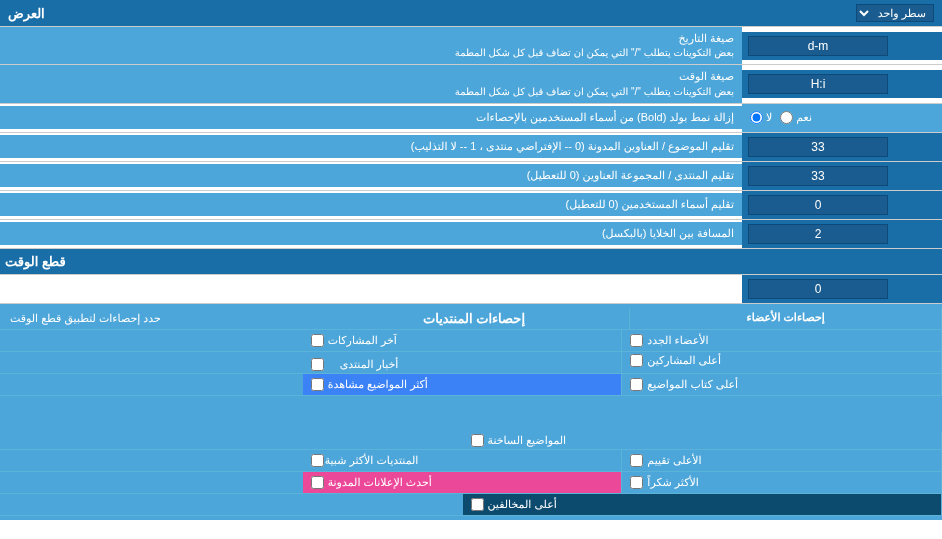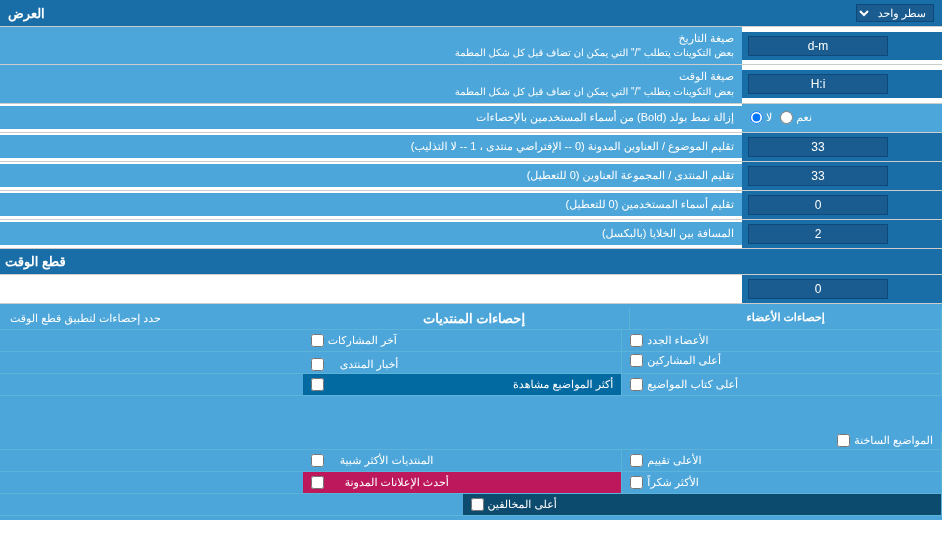--- a/index.html
+++ b/index.html
@@ -209,50 +209,50 @@
             <span>أخبار المنتدى</span>
             <input type="checkbox" style="width: 13px; height: 13px;">
           </div>
           <div style="flex: 1 1 0%; background: rgb(77, 166, 217); border-bottom: 1px solid rgb(91, 179, 216);"></div>
         </div>
         <div style="display: flex; min-height: 22px;">
           <div style="flex: 1 1 0%; display: flex; align-items: center; justify-content: flex-end; padding: 2px 8px; gap: 4px; color: rgb(255, 255, 255); font-size: 11px; background: rgb(77, 166, 217); border-right: 1px solid rgb(91, 179, 216); border-bottom: 1px solid rgb(91, 179, 216);">
             <span>أعلى كتاب المواضيع</span>
             <input type="checkbox" style="width: 13px; height: 13px;">
           </div>
-          <div style="flex: 1 1 0%; display: flex; align-items: center; justify-content: space-between; padding: 2px 8px; gap: 4px; color: rgb(255, 255, 255); font-size: 11px; background: #0369a1; border-right: 1px solid rgb(91, 179, 216); border-bottom: 1px solid rgb(91, 179, 216);">
+          <div style="flex: 1 1 0%; display: flex; align-items: center; justify-content: flex-end; padding: 2px 8px; gap: 4px; color: rgb(255, 255, 255); font-size: 11px; background: #3b82f6; border-right: 1px solid rgb(91, 179, 216); border-bottom: 1px solid rgb(91, 179, 216);">
             <span>أكثر المواضيع مشاهدة</span>
             <input type="checkbox" style="width: 13px; height: 13px;">
           </div>
           <div style="flex: 1 1 0%; background: rgb(77, 166, 217); border-bottom: 1px solid rgb(91, 179, 216);"></div>
         </div>
         <div style="display: flex; min-height: 22px;">
-          <div style="flex: 1 1 0%; display: flex; align-items: center; padding: 2px 8px; gap: 4px; color: rgb(255, 255, 255); font-size: 11px; background: rgb(77, 166, 217); border-right: 1px solid rgb(91, 179, 216); border-bottom: 1px solid rgb(91, 179, 216); margin-top: 36px;">
+          <div style="flex: 1 1 0%; display: flex; align-items: center; justify-content: flex-end; padding: 2px 8px; gap: 4px; color: rgb(255, 255, 255); font-size: 11px; background: rgb(77, 166, 217); border-right: 1px solid rgb(91, 179, 216); border-bottom: 1px solid rgb(91, 179, 216); margin-top: 36px;">
             <span>المواضيع الساخنة</span>
             <input type="checkbox" style="width: 13px; height: 13px;">
           </div>
           <div style="flex: 1 1 0%; background: rgb(77, 166, 217); border-bottom: 1px solid rgb(91, 179, 216);"></div>
         </div>
         <div style="display: flex; min-height: 22px;">
           <div style="flex: 1 1 0%; display: flex; align-items: center; justify-content: flex-end; padding: 2px 8px; gap: 4px; color: rgb(255, 255, 255); font-size: 11px; background: rgb(77, 166, 217); border-right: 1px solid rgb(91, 179, 216); border-bottom: 1px solid rgb(91, 179, 216);">
             <span>الأعلى تقييم</span>
             <input type="checkbox" style="width: 13px; height: 13px;">
           </div>
-          <div style="flex: 1 1 0%; display: flex; align-items: center; justify-content: flex-end; padding: 2px 8px; gap: 16px; color: rgb(255, 255, 255); font-size: 11px; background: rgb(77, 166, 217); border-right: 1px solid rgb(91, 179, 216); border-bottom: 1px solid rgb(91, 179, 216);">
+          <div style="flex: 1 1 0%; display: flex; align-items: center; justify-content: flex-end; padding: 2px 8px; gap: 1px; color: rgb(255, 255, 255); font-size: 11px; background: rgb(77, 166, 217); border-right: 1px solid rgb(91, 179, 216); border-bottom: 1px solid rgb(91, 179, 216);">
             <span>المنتديات الأكثر شبية</span>
             <input type="checkbox" style="width: 13px; height: 13px;">
           </div>
           <div style="flex: 1 1 0%; background: rgb(77, 166, 217); border-bottom: 1px solid rgb(91, 179, 216);"></div>
         </div>
         <div style="display: flex; min-height: 22px;">
           <div style="flex: 1 1 0%; display: flex; align-items: center; justify-content: flex-end; padding: 2px 8px; gap: 4px; color: rgb(255, 255, 255); font-size: 11px; background: rgb(77, 166, 217); border-right: 1px solid rgb(91, 179, 216); border-bottom: 1px solid rgb(91, 179, 216);">
             <span>الأكثر شكراً</span>
             <input type="checkbox" style="width: 13px; height: 13px;">
           </div>
-          <div style="flex: 1 1 0%; display: flex; align-items: center; justify-content: flex-end; padding: 2px 8px; gap: 21px; color: rgb(255, 255, 255); font-size: 11px; background: #be185d; border-right: 1px solid rgb(91, 179, 216); border-bottom: 1px solid rgb(91, 179, 216);">
+          <div style="flex: 1 1 0%; display: flex; align-items: center; justify-content: flex-end; padding: 2px 8px; gap: 4px; color: rgb(255, 255, 255); font-size: 11px; background: #ec4899; border-right: 1px solid rgb(91, 179, 216); border-bottom: 1px solid rgb(91, 179, 216);">
             <span>أحدث الإعلانات المدونة</span>
             <input type="checkbox" style="width: 13px; height: 13px;">
           </div>
           <div style="flex: 1 1 0%; background: rgb(77, 166, 217); border-bottom: 1px solid rgb(91, 179, 216);"></div>
         </div>
         <div style="display: flex; min-height: 22px;">
           <div style="flex: 1 1 0%; display: flex; align-items: center; justify-content: flex-end; padding: 2px 8px; gap: 4px; color: rgb(255, 255, 255); font-size: 11px; background: #0c4a6e; border-right: 1px solid rgb(91, 179, 216); border-bottom: 1px solid rgb(91, 179, 216);">
             <span>أعلى المخالفين</span>
             <input type="checkbox" style="width: 13px; height: 13px;">
           </div>

